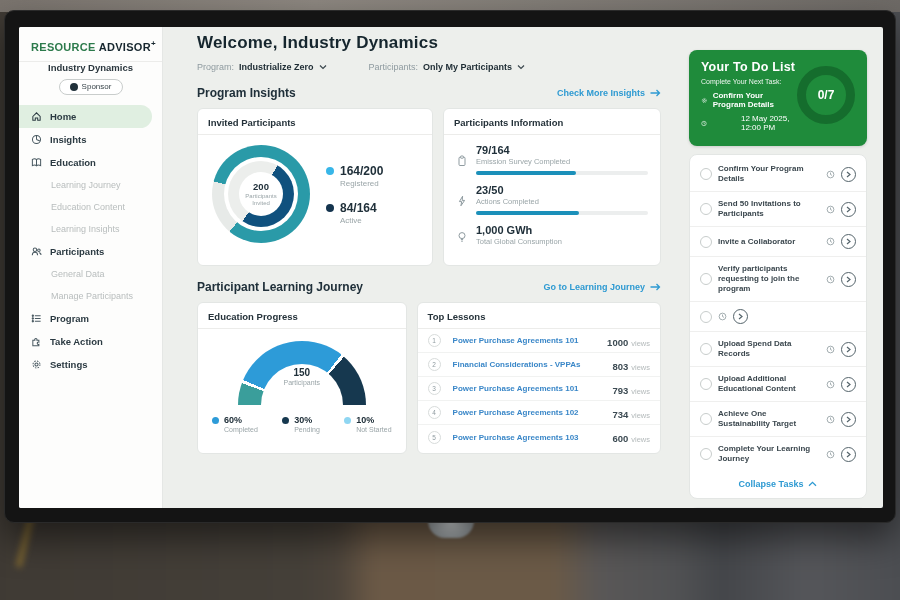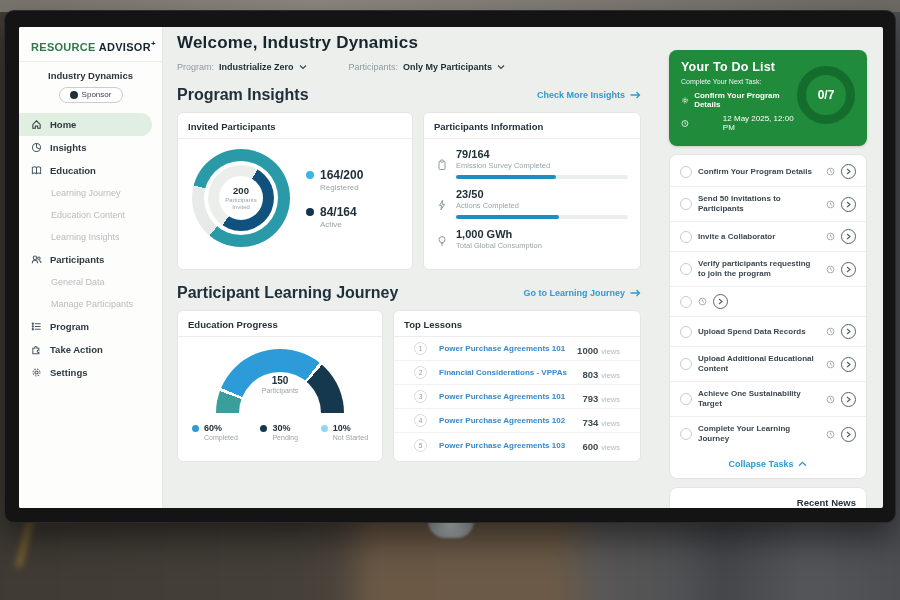--- a/index.html
+++ b/index.html
@@ -26,41 +26,41 @@
     background:#edefec; overflow:hidden; border-radius:2px; display:flex;
     color:#1d2b33; }
 
   
   .sidebar { width:144px; background:#fdfdfc; border-right:1px solid #e5e7e5; flex:none;
     padding:10px 0 0 0; }
   .logo { padding:2px 28px 8px 12px; font-size:11px; font-weight:700; letter-spacing:.3px;
     border-bottom:1px solid #ececea; white-space:nowrap; }
   .logo .g { color:#2c7a4b; } .logo .d { color:#16262e; }
   .logo .plus { font-size:8px; vertical-align:super; color:#16262e; font-weight:700; }
-  .org { text-align:center; font-size:9.5px; font-weight:700; color:#2a363d; margin-top:8px; }
+  .org { text-align:center; font-size:9.5px; font-weight:700; color:#2a363d; }
   .sponsor { margin:6px auto 10px auto; width:64px; height:16px; border:1px solid #c9cdcc;
     border-radius:9px; display:flex; align-items:center; justify-content:center; gap:4px;
     font-size:8px; color:#39454b; background:#fff; }
   .sponsor .dot { width:8px; height:8px; border-radius:50%; background:#20303a; flex:none; }
   .nav { display:flex; flex-direction:column; }
   .nav-item { display:flex; align-items:center; gap:8px; height:23px; padding:0 12px;
     font-size:9.5px; font-weight:700; color:#2b3a42; cursor:default; }
   .nav-item.active { background:#e0efe1; border-radius:0 12px 12px 0; margin-right:10px; }
   .nav-item svg { flex:none; }
   .nav-sub { padding:0 12px 0 32px; height:22px; display:flex; align-items:center;
     font-size:9px; color:#b8bdbd; font-weight:400; }
 
   
-  .main { flex:none; width:492px; padding:6px 14px 0 14px; }
+  .main { flex:none; width:492px; padding:6px 14px 0 14px;margin-left:20px; }
   .page-title { font-size:17px; font-weight:700; color:#16262e; letter-spacing:.2px; }
   .filters { display:flex; gap:42px; margin-top:9px; align-items:center; }
   .filter { display:flex; align-items:center; gap:5px; font-size:9px; color:#8f9ba0; }
   .filter b { color:#1d2b33; font-size:9px; }
   .sec-row { display:flex; align-items:center; justify-content:space-between; margin-top:14px; margin-bottom:8px; }
-  .sec-title { font-size:16px; font-weight:800; color:#20303a; }
+  .sec-title { font-size:12px; font-weight:800; color:#20303a; }
   .sec-link { display:flex; align-items:center; gap:5px; font-size:9px; font-weight:700; color:#2e9ad2; cursor:pointer; }
 
   .cards { display:flex; gap:10px; }
   .card { background:#fff; border:1px solid #e3e6e4; border-radius:6px; }
   .card-title { font-size:9.5px; font-weight:700; color:#25323a; padding:8px 10px 6px 10px;
     border-bottom:1px solid #ececea; }
 
   
   .card-invited { width:246px; height:158px; }
   .inv-body { display:flex; align-items:center; padding:10px 8px 0 14px; gap:16px; }
@@ -100,21 +100,21 @@
   .g-val { font-size:10px; font-weight:800; color:#20303a; }
   .g-lab { font-size:7px; color:#9aa5a8; margin-top:1px; }
   .edu-legend { display:flex; justify-content:space-between; padding:10px 14px 0 14px; }
   .el-item { display:flex; gap:5px; align-items:flex-start; }
   .el-dot { width:7px; height:7px; border-radius:50%; margin-top:2px; flex:none; }
   .el-pct { font-size:9px; font-weight:800; color:#20303a; }
   .el-lab { font-size:7px; color:#9aa5a8; margin-top:1px; }
 
   
   .card-lessons { width:252px; height:152px; }
-  .lesson-row { display:flex; align-items:center; gap:12px; padding:0 20px; height:24px;
+  .lesson-row { display:flex; align-items:center; gap:12px; padding:0 10px; height:24px;
     border-bottom:1px solid #f1f2f1; }
   .lesson-row:last-child { border-bottom:none; }
   .rank { width:13px; height:13px; border:1px solid #d8dcdb; border-radius:50%; flex:none;
     font-size:6.5px; color:#8f9ba0; display:flex; align-items:center; justify-content:center; }
   .lesson-title { flex:1; font-size:8px; font-weight:600; color:#3a87c8; cursor:pointer;
     white-space:nowrap; overflow:hidden; }
   .views-num { font-size:9.5px; font-weight:800; color:#3c4a52; }
   .views-word { font-size:7.5px; color:#b3b9ba; margin-left:3px; }
 
   

